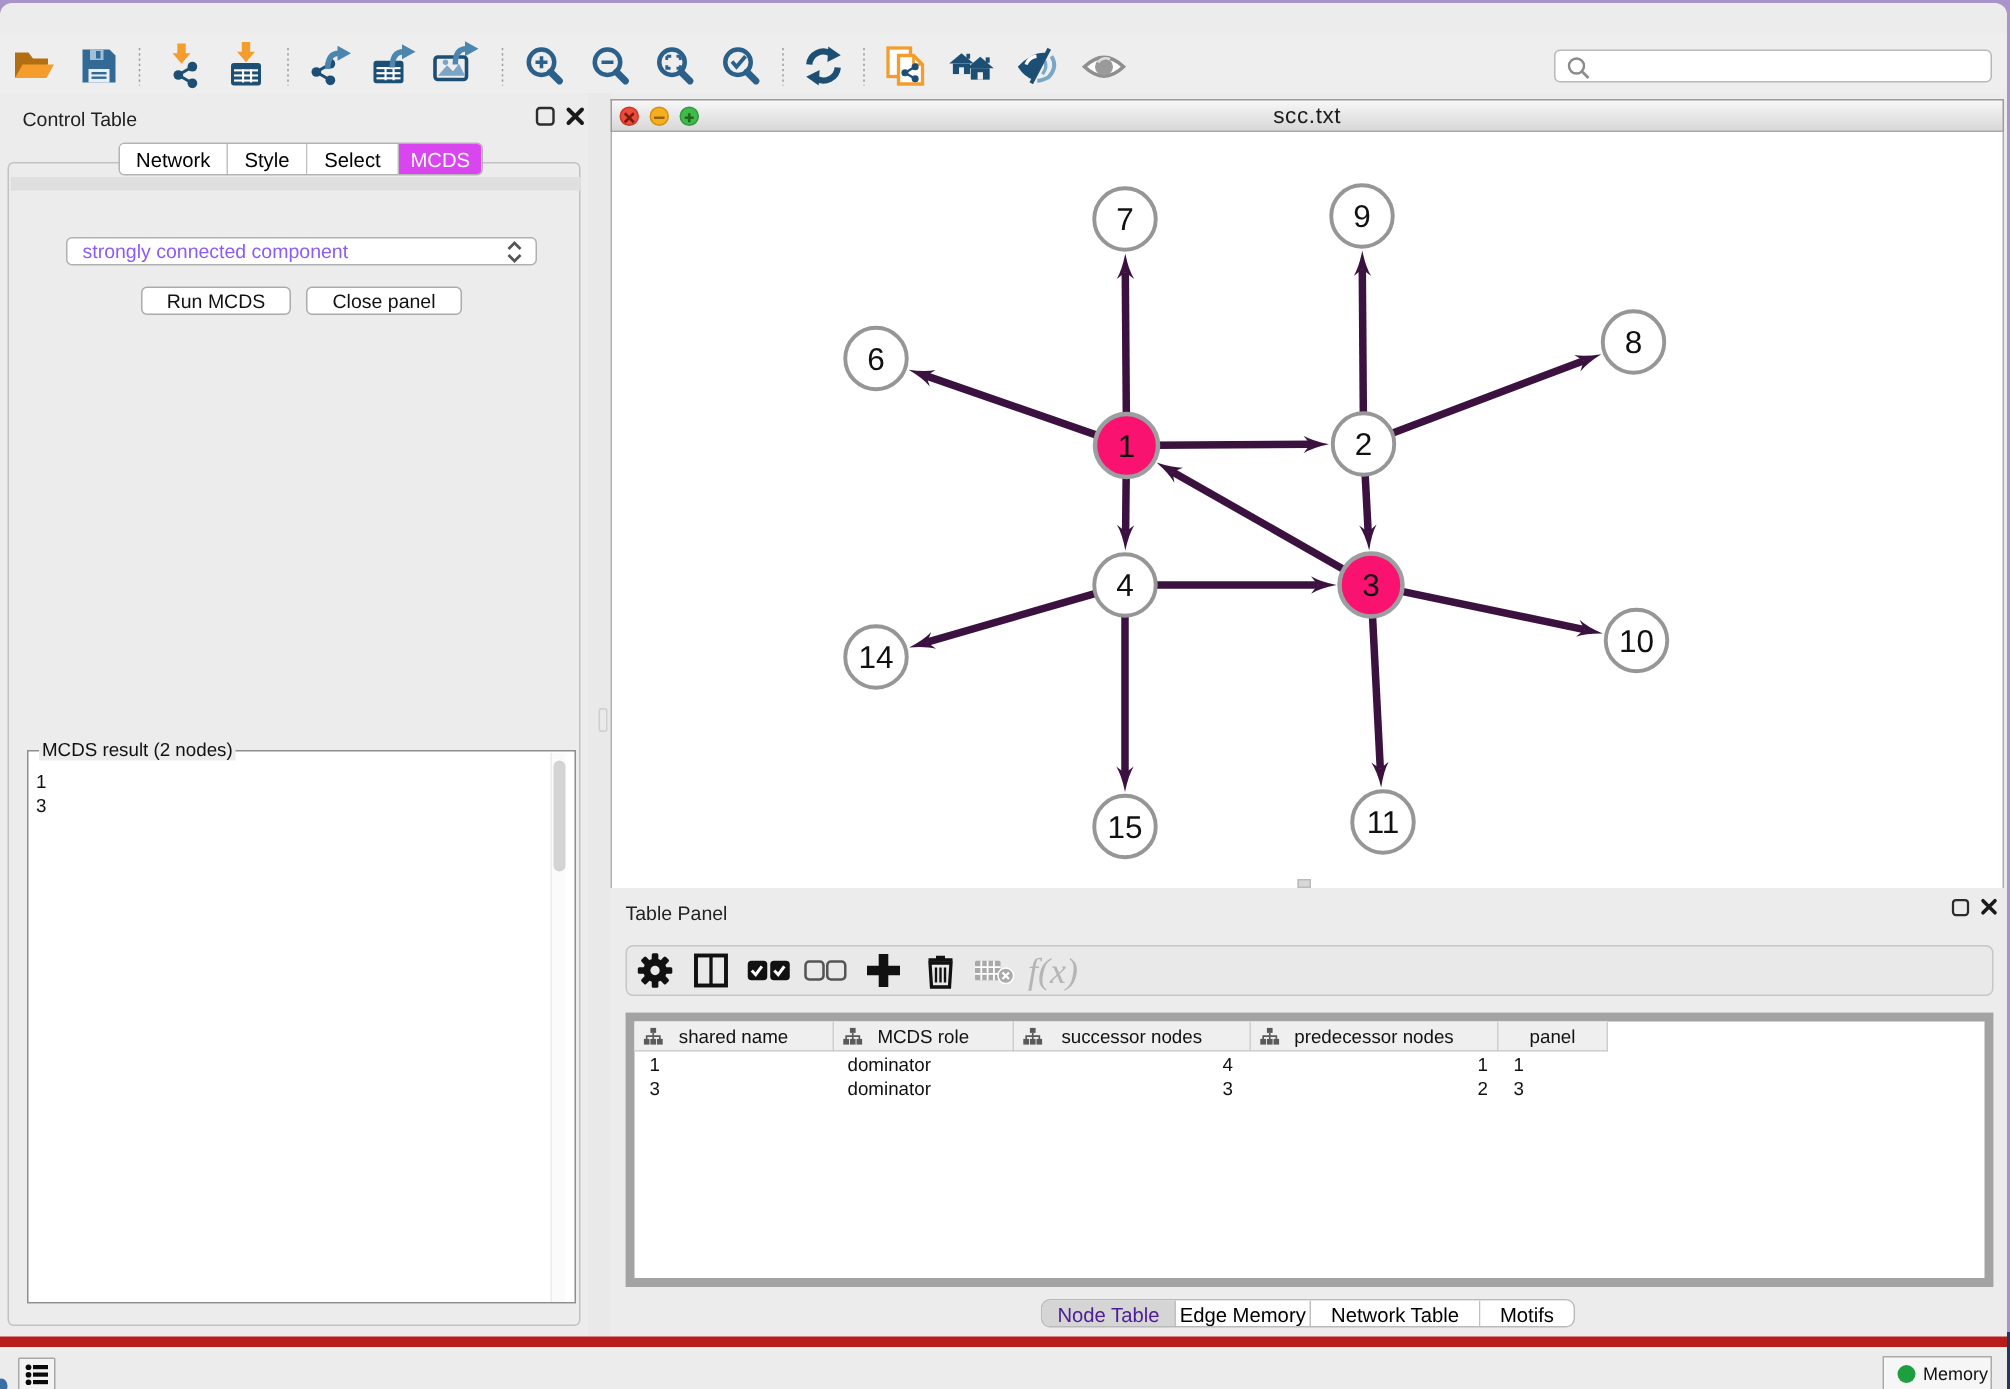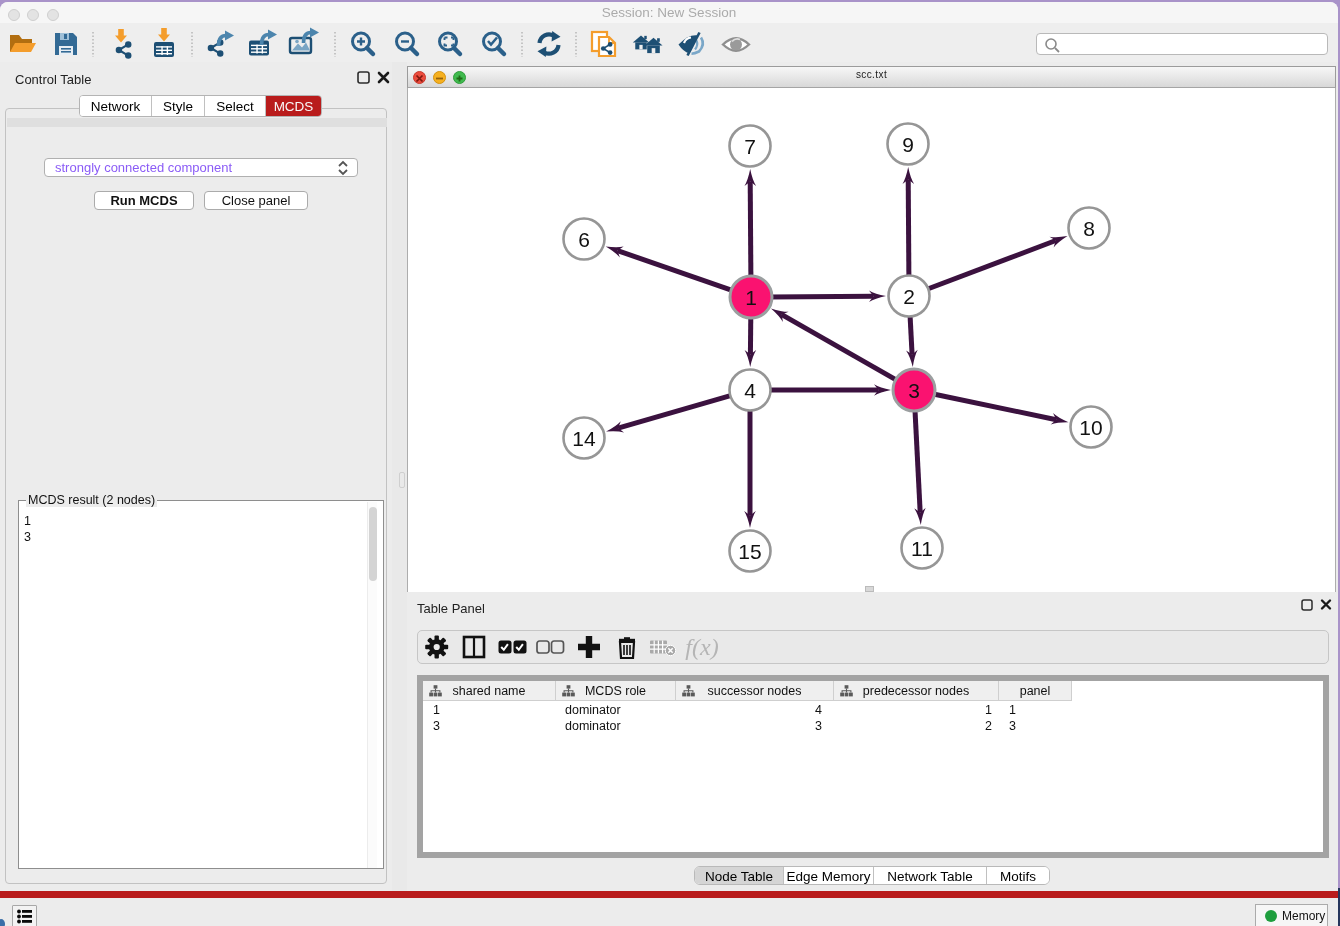--- a/index.html
+++ b/index.html
@@ -45,21 +45,21 @@
   #mcds-thumb { position:absolute; left:1px; top:5px; width:8px; height:74px; background:#d4d4d4;
                 border-radius:4px; }
   
   #vdivider { position:absolute; left:392px; top:60px; width:15px; height:829px; background:#e9e9e9; }
   
   #netpanel { position:absolute; left:407px; top:64px; width:929px; height:526px; }
   #net-titlebar { position:absolute; left:0; top:0; width:100%; height:22px;
                   background:linear-gradient(#f7f7f7,#d8d8d8);
                   border:1px solid #9b9b9b; border-bottom:1px solid #a5a5a5; }
   .mtl { position:absolute; top:4px; width:13px; height:13px; border-radius:50%; }
-  #net-title { position:absolute; top:2px; left:0; width:100%; text-align:center; font-size:10px;
+  #net-title { position:absolute; top:2px; left:0; width:100%; text-align:center; font-size:15px;
                color:#1c1c1c; letter-spacing:0.4px; }
   #canvas { position:absolute; left:0; top:22px; width:929px; height:504px; background:#fff;
             border-left:1px solid #adadad; border-right:1px solid #adadad; }
   
   #tpanel { position:absolute; left:407px; top:592px; width:929px; height:297px; background:#ececec; }
   #tp-title { position:absolute; left:10px; top:7px; font-size:13px; color:#222; }
   #tp-toolbar { position:absolute; left:10px; top:36px; width:912px; height:34px; background:#e9e9e9;
                 border:1px solid #c6c6c6; border-radius:5px; }
   #tp-table { position:absolute; left:10px; top:81px; width:912px; height:183px; background:#fff;
               border:6px solid #a3a3a3; }
@@ -78,26 +78,20 @@
   #statusbar { position:absolute; left:0; top:889px; width:1338px; height:35px; background:#ececec;
                border-top:7px solid #b91c1c; }
   #sb-left { position:absolute; left:12px; top:7px; width:25px; height:22px; background:#f3f3f3;
              border:1px solid #a8a8a8; border-radius:1px; }
   #sb-mem { position:absolute; left:1255px; top:6px; width:73px; height:23px; background:#f6f6f6;
             border:1px solid #ababab; font-size:12px; color:#111; }
 </style>
 </head>
 <body>
 <div id="win">
-  <div id="titlebar">
-    <div class="tl" style="left:8px;"></div>
-    <div class="tl" style="left:27px;"></div>
-    <div class="tl" style="left:47px;"></div>
-    <div id="title-text">Session: New Session</div>
-  </div>
   <div id="toolbar">
       <svg width="770" height="39" style="position:absolute;left:0;top:0;">
         <line x1="93" y1="9" x2="93" y2="34" stroke="#9a9a9a" stroke-width="1" stroke-dasharray="1.5,2"></line>
         <line x1="192" y1="9" x2="192" y2="34" stroke="#9a9a9a" stroke-width="1" stroke-dasharray="1.5,2"></line>
         <line x1="335" y1="9" x2="335" y2="34" stroke="#9a9a9a" stroke-width="1" stroke-dasharray="1.5,2"></line>
         <line x1="522" y1="9" x2="522" y2="34" stroke="#9a9a9a" stroke-width="1" stroke-dasharray="1.5,2"></line>
         <line x1="576" y1="9" x2="576" y2="34" stroke="#9a9a9a" stroke-width="1" stroke-dasharray="1.5,2"></line>
         <g transform="translate(22,21)">
 <path d="M-12,8 L-12,-9 L-3,-9 L0,-5 L10,-5 L10,-1 Z" fill="#b26e10"></path>
 <path d="M-12,8 L-7,-1 L14,-1 L9,8 Z" fill="#f49d2c"></path>
@@ -236,35 +230,35 @@
     <div id="cp-title">Control Table</div>
     <svg width="40" height="16" style="position:absolute;left:356px;top:8px;">
 <rect x="2" y="2" width="11" height="11" rx="2" fill="none" stroke="#2c2c2c" stroke-width="1.6"></rect>
 <path d="M23,3 L32,12 M32,3 L23,12" stroke="#1a1a1a" stroke-width="2.6" stroke-linecap="round"></path>
 </svg>
     <div id="cp-container">
       <div id="cp-band"></div>
       <div id="opt-select">strongly connected component<svg width="12" height="16" style="position:absolute;right:8px;top:1px;">
             <path d="M2,6 L6,2 L10,6 M2,10 L6,14 L10,10" stroke="#555" stroke-width="1.8" fill="none"></path>
           </svg></div>
-      <div class="cp-btn" style="left:88px; width:100px;font-weight:bold;">Run MCDS</div>
+      <div class="cp-btn" style="left:88px; width:100px;">Run MCDS</div>
       <div class="cp-btn" style="left:198px; width:104px;">Close panel</div>
       <div id="mcds-fieldset">
         <div id="mcds-legend">MCDS result (2 nodes)</div>
         <div style="position:absolute; left:5px; top:12px; font-size:12.5px; line-height:16px; color:#111;">1<br>3</div>
         <div id="mcds-scroll">
             <div id="mcds-thumb"></div>
           </div>
       </div>
     </div>
     <div id="cp-tabs">
       <div class="cptab" style="width:72px;">Network</div>
       <div class="cptab" style="width:53px;">Style</div>
       <div class="cptab" style="width:61px;">Select</div>
-      <div class="cptab" style="width:55px; background:#b91c1c; color:#f8f8f8;">MCDS</div>
+      <div class="cptab" style="width:55px; background:#d946ef; color:#f8f8f8;">MCDS</div>
     </div>
   </div>
   <div id="vdivider"></div>
     <div style="position:absolute;left:399px;top:470px;width:6px;height:16px;background:#e9e9e9;border:1px solid #cfcfcf;border-radius:2px;"></div>
   <div id="netpanel">
     <div id="net-titlebar">
       <div class="mtl" style="left:5px; background:#ec4c3d; border:1px solid #c8392b;"></div>
       <div class="mtl" style="left:25px; background:#f6b01f; border:1px solid #d3920f;"></div>
       <div class="mtl" style="left:45px; background:#40ba4e; border:1px solid #2f9c3b;"></div>
       <svg width="70" height="22" style="position:absolute;left:0;top:0;">
@@ -432,21 +426,21 @@
       <div class="row" style="left:253px; top:22px; width:146px; text-align:right;">4</div>
       <div class="row" style="left:411px; top:22px; width:158px; text-align:right;">1</div>
       <div class="row" style="left:586px; top:22px;">1</div>
       <div class="row" style="left:10px; top:38px;">3</div>
       <div class="row" style="left:142px; top:38px;">dominator</div>
       <div class="row" style="left:253px; top:38px; width:146px; text-align:right;">3</div>
       <div class="row" style="left:411px; top:38px; width:158px; text-align:right;">2</div>
       <div class="row" style="left:586px; top:38px;">3</div>
     </div>
     <div id="btabs">
-      <div class="btab" style="width:89px; background:#d5d5d5; color:#000000;">Node Table</div>
+      <div class="btab" style="width:89px; background:#d5d5d5; color:#4c1d95;">Node Table</div>
       <div class="btab" style="width:90px;">Edge Memory</div>
       <div class="btab" style="width:113px;">Network Table</div>
       <div class="btab" style="width:62px;">Motifs</div>
     </div>
   </div>
   <div id="statusbar">
     <div id="sb-left">
         <svg width="23" height="20" style="position:absolute;left:0px;top:1px;">
 <circle cx="6" cy="4.5" r="1.9" fill="#0a0a0a"></circle>
           <rect x="9" y="3" width="10" height="2.8" fill="#0a0a0a"></rect>

